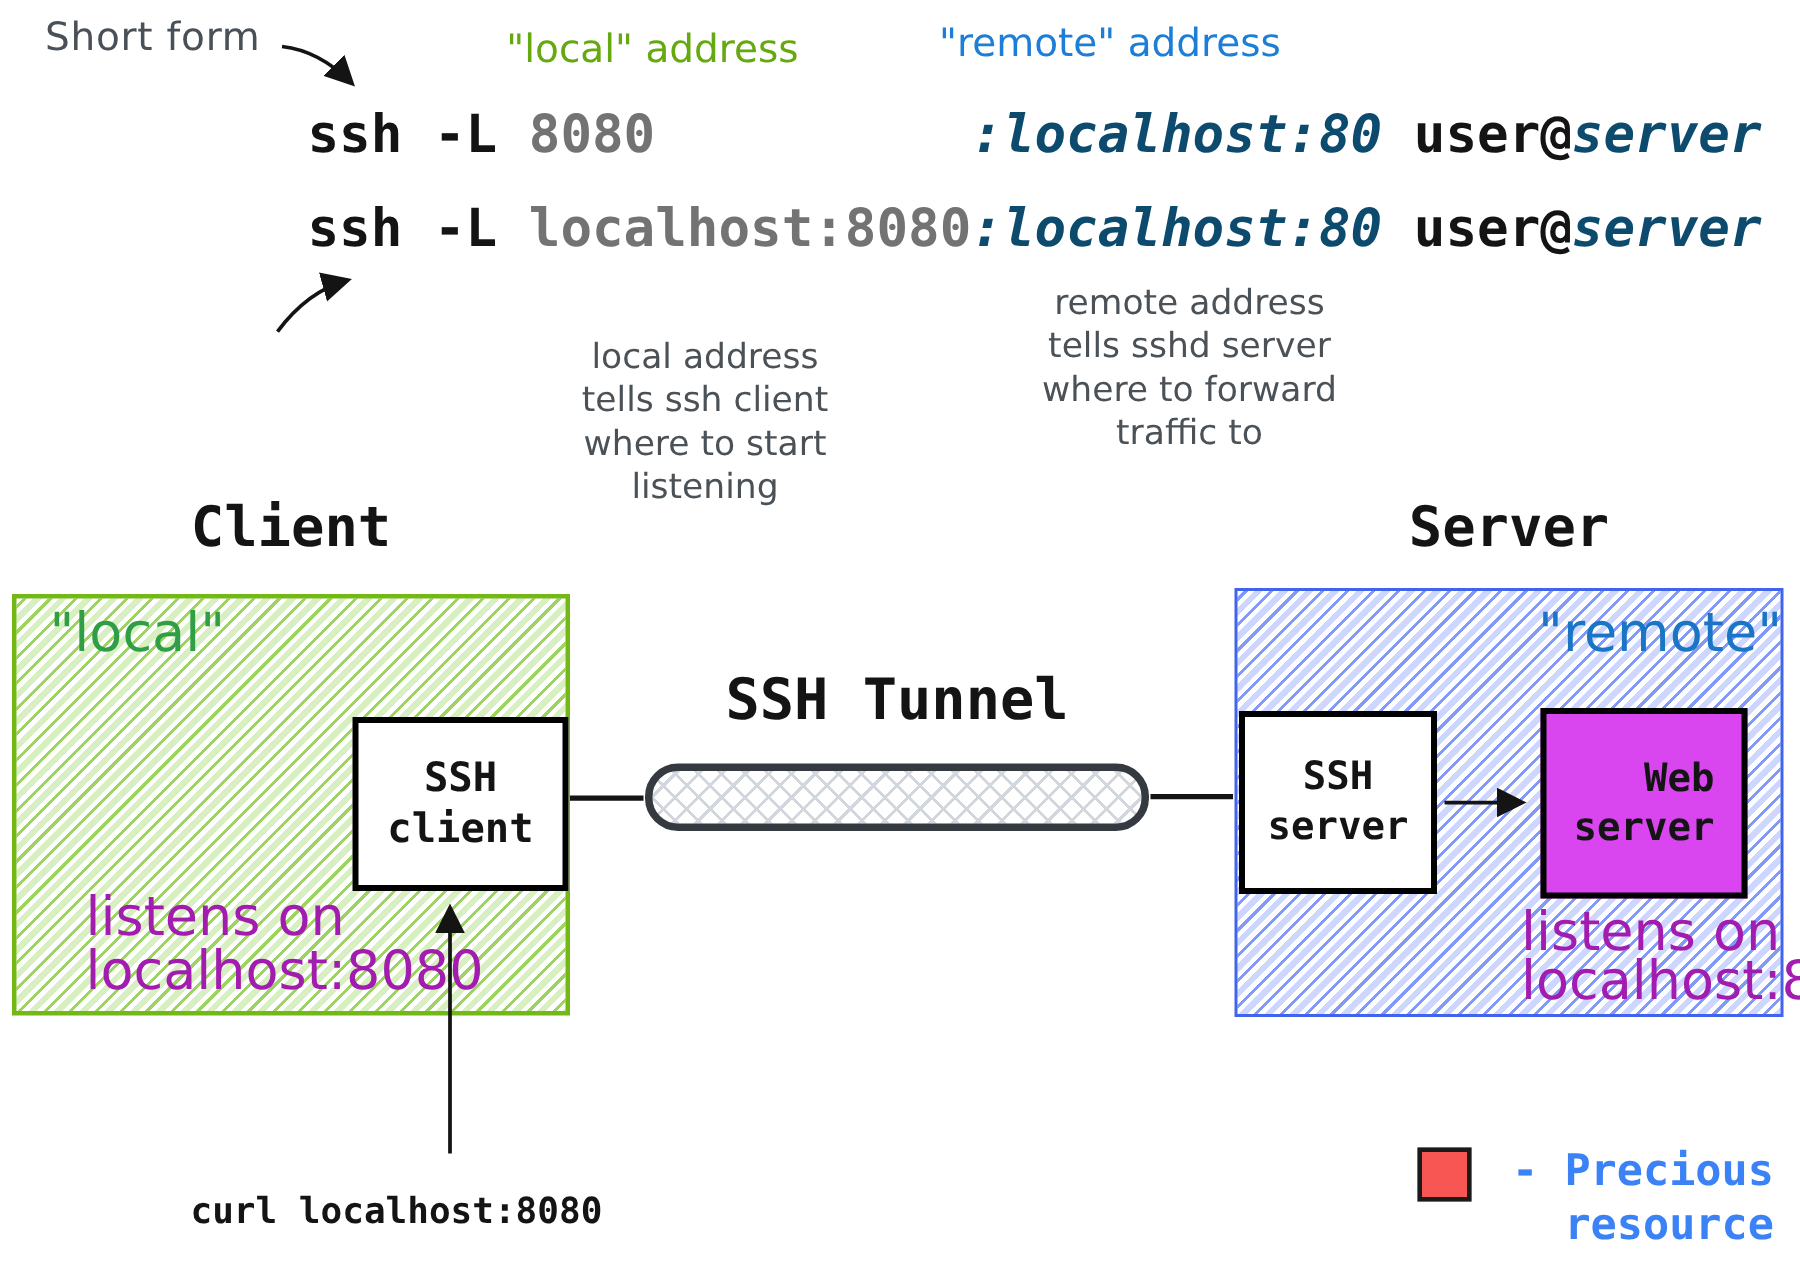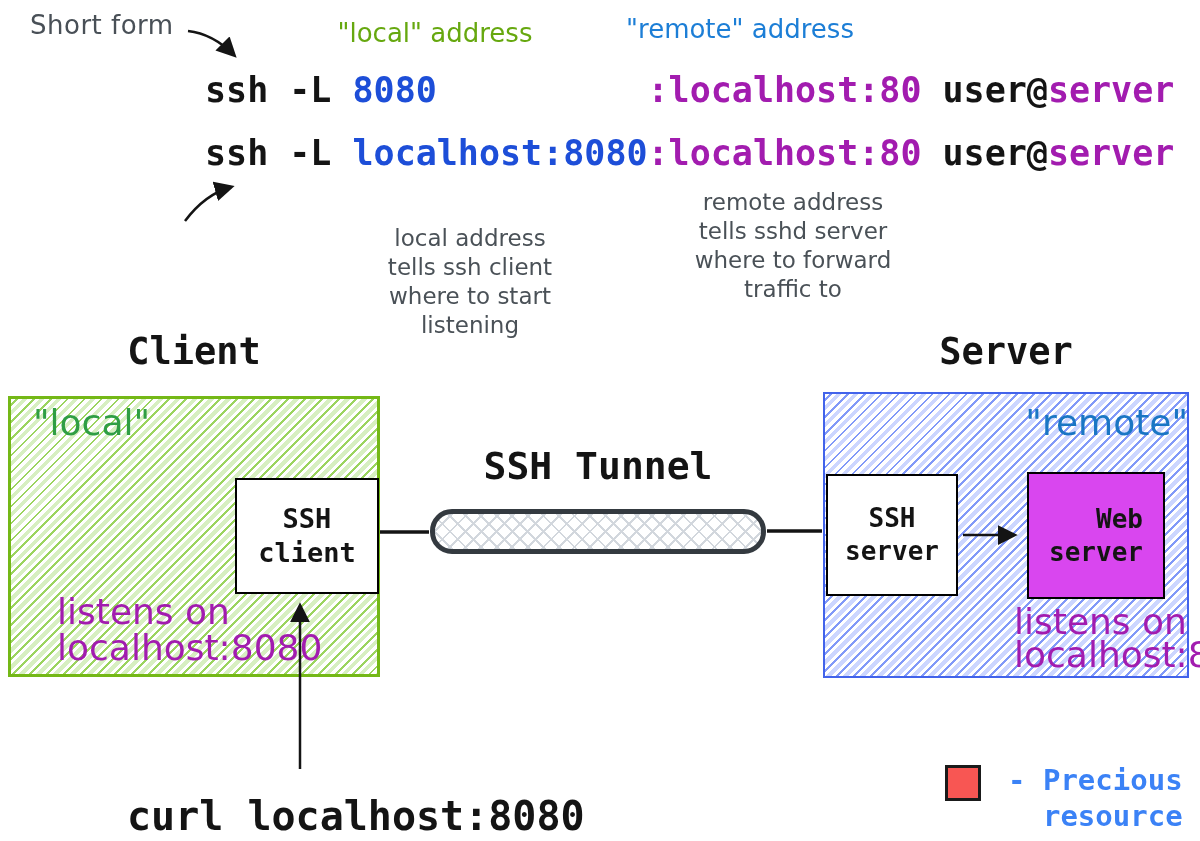--- a/index.html
+++ b/index.html
@@ -18,22 +18,22 @@
   #long-form-label  { left:30px; top:213px; }
 
   .col-label { font-size:26px; text-align:center; white-space:nowrap; }
   #col-label-local  { left:320px; top:18px; width:230px; color:#66a80f; }
   #col-label-remote { left:625px; top:14px; width:230px; color:#1c7ed6; }
   #col-label-sshd   { left:960px; top:18px; width:230px; color:#1c7ed6; }
 
   .cmd { left:205px; font-size:35px; white-space:pre; line-height:44px; }
   #cmd-short { top:68px; }
   #cmd-long  { top:131px; }
-  .c-green { color:#1d4ed8; }
-  .c-blue  { color:#a21caf; }
+  .c-green { color:#737373; }
+  .c-blue  { color:#0c4a6e;font-style:italic; }
 
   .annotation {
     font-size:23px; line-height:29px; text-align:center;
     color:#4a5157; white-space:pre-line; width:260px;
   }
   #annotation-local  { left:340px; top:188px;margin-top:36px; }
   #annotation-remote { left:663px; top:188px; }
 
   
   .zone-title { font-size:37px; text-align:center; }
@@ -55,21 +55,21 @@
     background:
       repeating-linear-gradient(135deg,
         rgba(255,255,255,0) 0 3px, #8199f8 3px 5px,
         rgba(255,255,255,0) 5px 8px, #ccd6ff 8px 12px),
       #ffffff;
   }
   #zone-label-local  { left:33px;  top:402px; font-size:36px; color:#2f9e44; }
   #zone-label-remote { left:1010px; top:402px; width:178px; text-align:right; font-size:36px; color:#1a76c4; }
 
   .inner-box {
-    box-sizing:border-box; background:#ffffff; border:2px solid #000000;
+    box-sizing:border-box; background:#ffffff; border:4px solid #000000;
     display:flex; align-items:center; justify-content:center;
     text-align:center; white-space:pre-line;
   }
   #ssh-client-box { left:235px;  top:478px; width:144px; height:116px; font-size:27px; line-height:34px; }
   #ssh-server-box { left:826px;  top:474px; width:132px; height:122px; font-size:26px; line-height:33px; }
   #web-server-box { left:1027px; top:472px; width:138px; height:127px; font-size:26px; line-height:33px; background:#d946ef;text-align:right; }
 
   .zone-note { font-size:36px; line-height:36px; color:#a21caf; white-space:pre-line; }
   #client-note { left:57px;   top:594px; }
   #server-note { left:1014px; top:605px; line-height:33px; }
@@ -77,21 +77,21 @@
   #tunnel-label { left:430px; top:444px; width:336px; text-align:center; font-size:38px; }
   #ssh-tunnel {
     left:430px; top:509px; width:336px; height:45px; box-sizing:border-box;
     border:5px solid #343a40; border-radius:22px;
     background:
       repeating-linear-gradient(45deg,  #d2d7dd 0 2px, rgba(255,255,255,0) 2px 11px),
       repeating-linear-gradient(135deg, #d2d7dd 0 2px, rgba(255,255,255,0) 2px 11px),
       #ffffff;
   }
 
-  #curl-command { left:127px; top:793px; font-size:40px; }
+  #curl-command { left:127px; top:793px; font-size:24px; }
 
   #legend-swatch {
     left:945px; top:765px; width:36px; height:36px; box-sizing:border-box;
     background:#f85653; border:3px solid #1a1a1a;
   }
   #legend-label {
     left:1008px; top:762px; font-size:29px; line-height:36px;
     color:#3b82f6; white-space:pre;
   }
 

